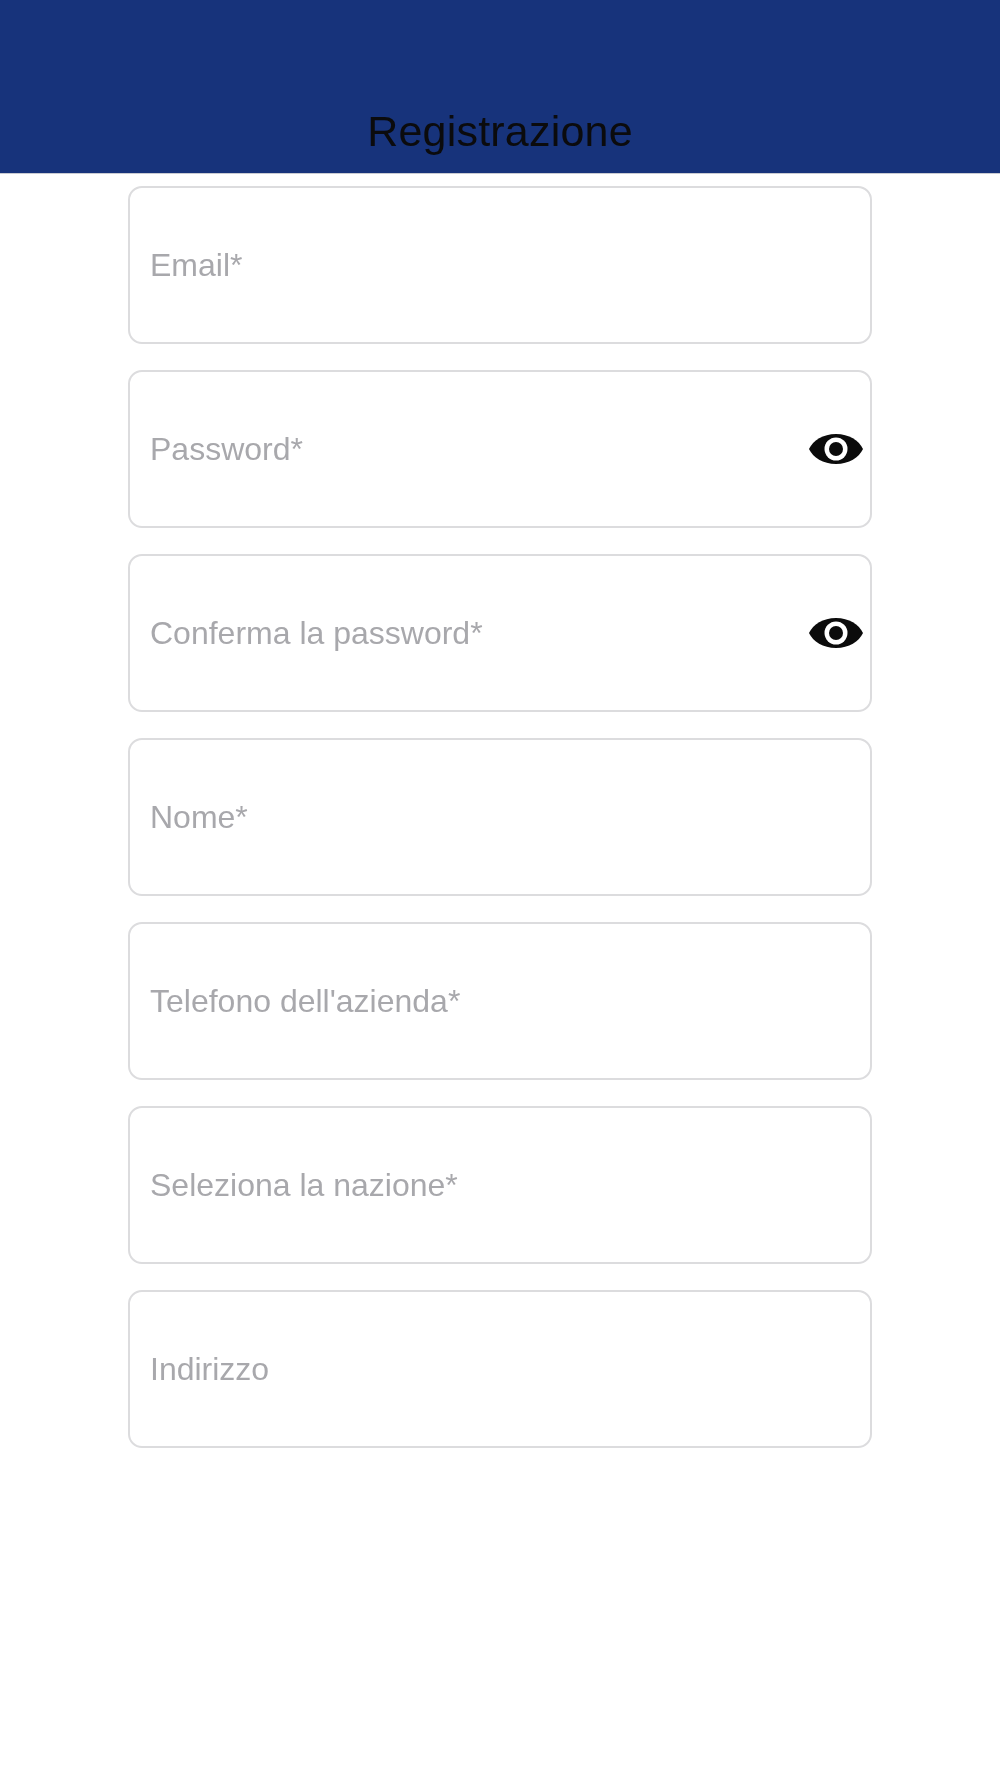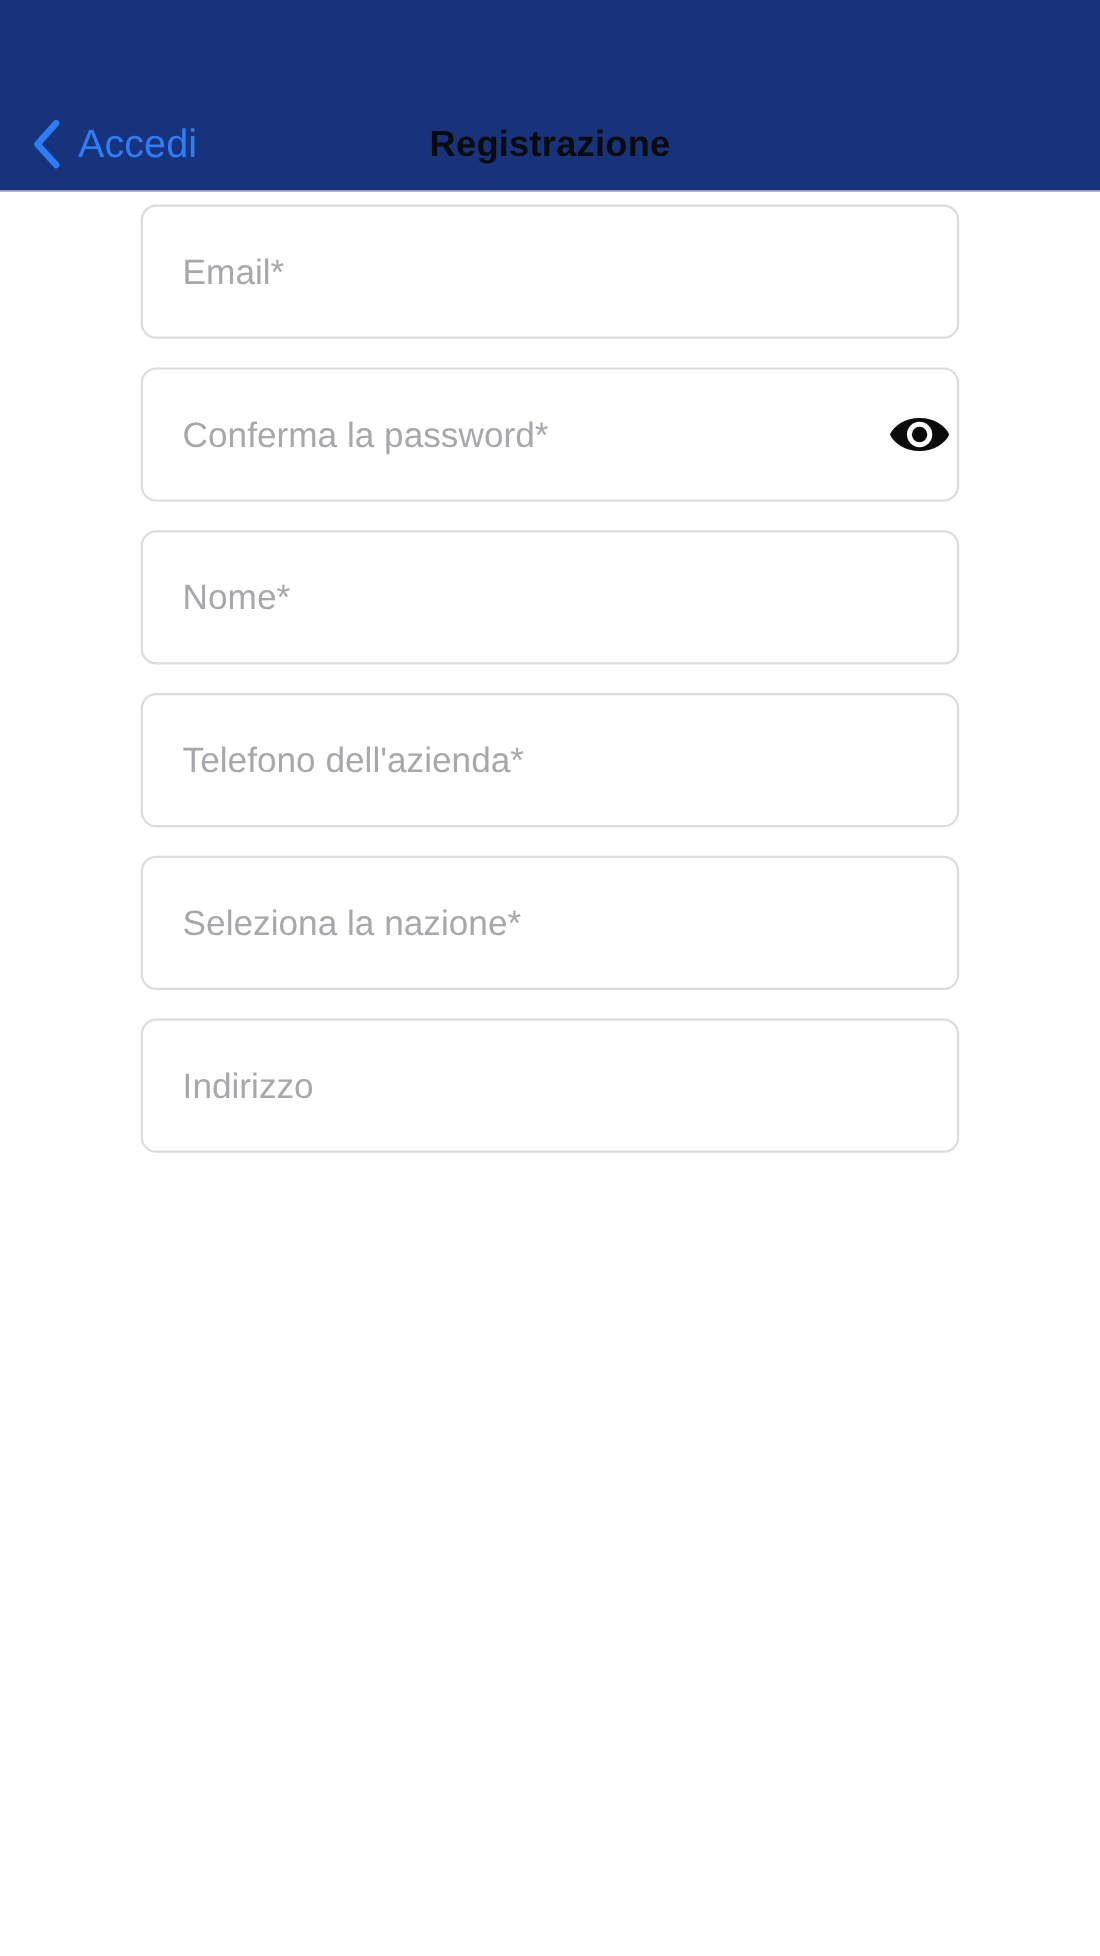--- a/index.html
+++ b/index.html
@@ -40,42 +40,41 @@
   .back-label {
     font-size: 36px;
     color: var(--accent, #2E7DF7);
     line-height: 1;
   }
   .nav-title {
     position: absolute;
     left: 50%;
     top: 50%;
     transform: translate(-50%, -50%);
-    font-size: 33px;
-    font-weight: 700;
+    font-size: 43px;
+    font-weight: 400;
     color: var(--title, #0B0B0D);
     letter-spacing: 0.2px;
     white-space: nowrap;
   }
 
   
   .form-container {
     width: 744px;
     margin: 12px auto 0;
     display: flex;
     flex-direction: column;
     gap: 26px;
   }
   .field {
     position: relative;
-    height: 122px;
+    height: 158px;
     background: #fff;
     border: 2px solid var(--border, #DCDCDE);
     border-radius: 14px;
-    padding-left: 16px;
   }
   .field-input {
     width: 100%;
     height: 100%;
     border: none;
     outline: none;
     background: transparent;
     border-radius: 14px;
     padding: 0 70px 0 20px;
     font-family: "Liberation Sans", "DejaVu Sans", sans-serif;
@@ -106,36 +105,40 @@
     border: none;
     cursor: pointer;
     padding: 0;
   }
 </style>
 </head>
 <body>
 
 <header class="nav-bar">
   <div class="nav-row">
-    <button class="back-button">
-      <svg class="back-chevron" width="28" height="46" viewBox="0 0 28 46">
-        <polyline points="23,4 6,23 23,42" fill="none" stroke="#2E7DF7" stroke-width="6" stroke-linecap="round" stroke-linejoin="round"></polyline>
-      </svg>
-      <span class="back-label">Accedi</span>
-    </button>
     <h1 class="nav-title">Registrazione</h1>
   </div>
 </header>
 
 <main class="form-container">
   <div class="field">
     <input class="field-input" autocomplete="off" type="email" placeholder="Email*" style="">
     
   </div>
 
+  <div class="field">
+    <input class="field-input" autocomplete="off" type="password" placeholder="Password*" style="">
+    <button class="eye-button">
+      <svg width="56" height="34" viewBox="0 0 56 34">
+        <path d="M28 2 C15 2 5 8.5 1 17 C5 25.5 15 32 28 32 C41 32 51 25.5 55 17 C51 8.5 41 2 28 2 Z" fill="#0B0B0B"></path>
+        <circle cx="28" cy="17" r="11.5" fill="#FFFFFF"></circle>
+        <circle cx="28" cy="17" r="7" fill="#0B0B0B"></circle>
+      </svg>
+    </button>
+  </div>
 
   <div class="field">
     <input class="field-input" autocomplete="off" type="password" placeholder="Conferma la password*" style="">
     <button class="eye-button">
       <svg width="56" height="34" viewBox="0 0 56 34">
         <path d="M28 2 C15 2 5 8.5 1 17 C5 25.5 15 32 28 32 C41 32 51 25.5 55 17 C51 8.5 41 2 28 2 Z" fill="#0B0B0B"></path>
         <circle cx="28" cy="17" r="11.5" fill="#FFFFFF"></circle>
         <circle cx="28" cy="17" r="7" fill="#0B0B0B"></circle>
       </svg>
     </button>

